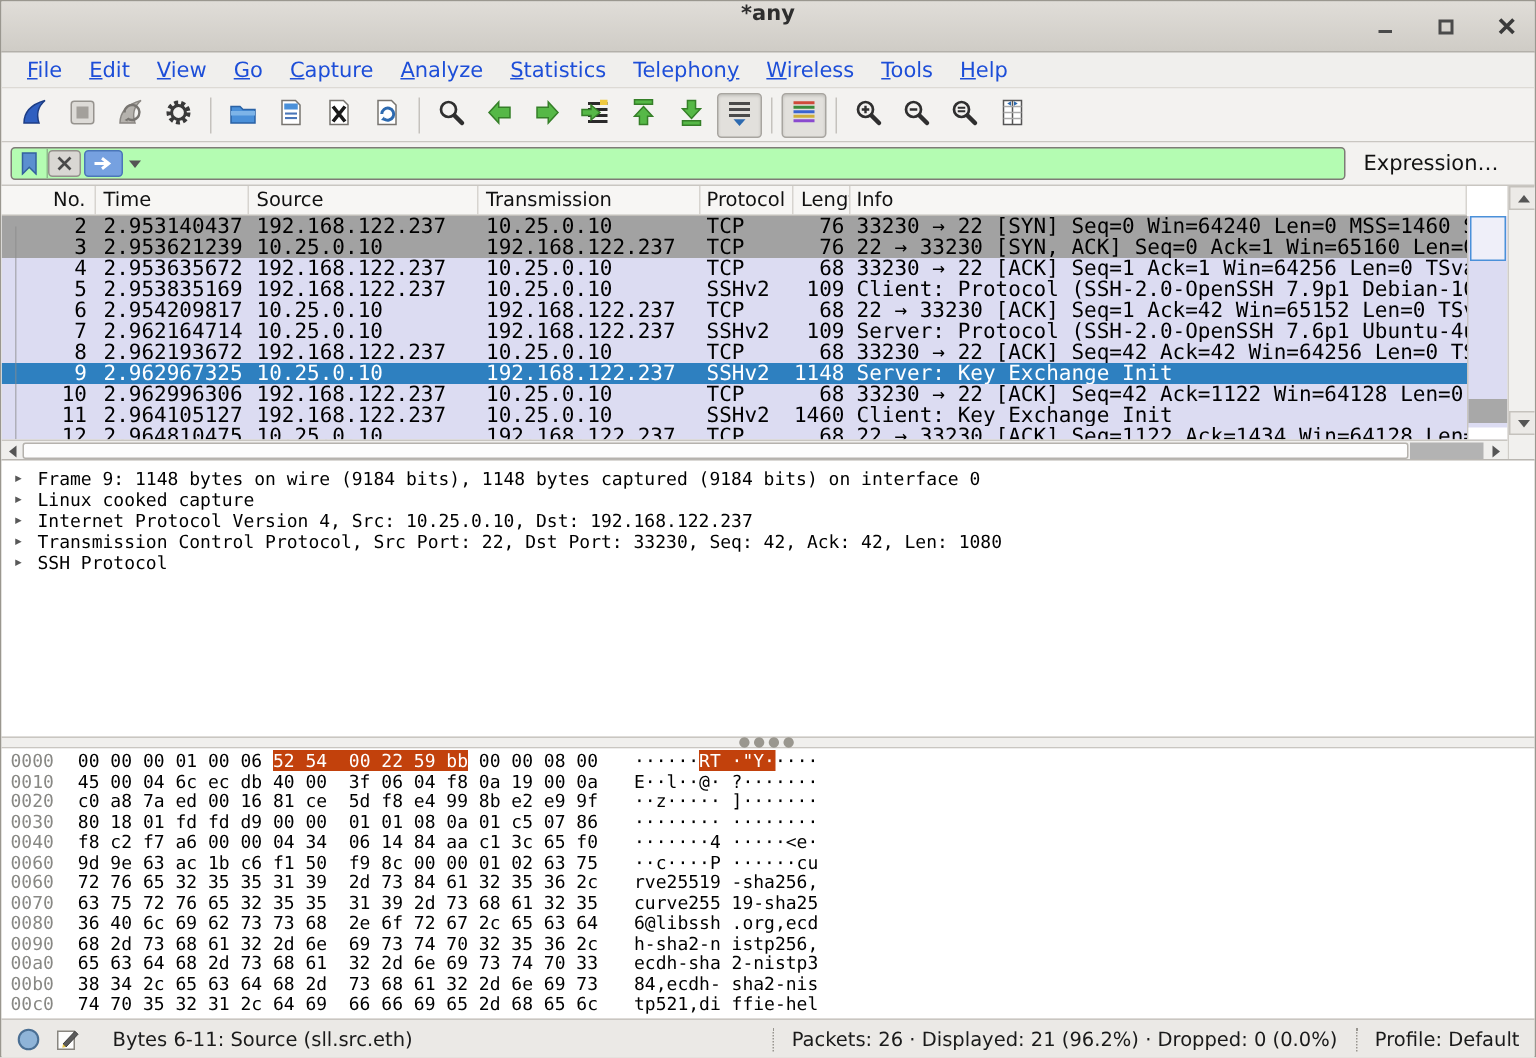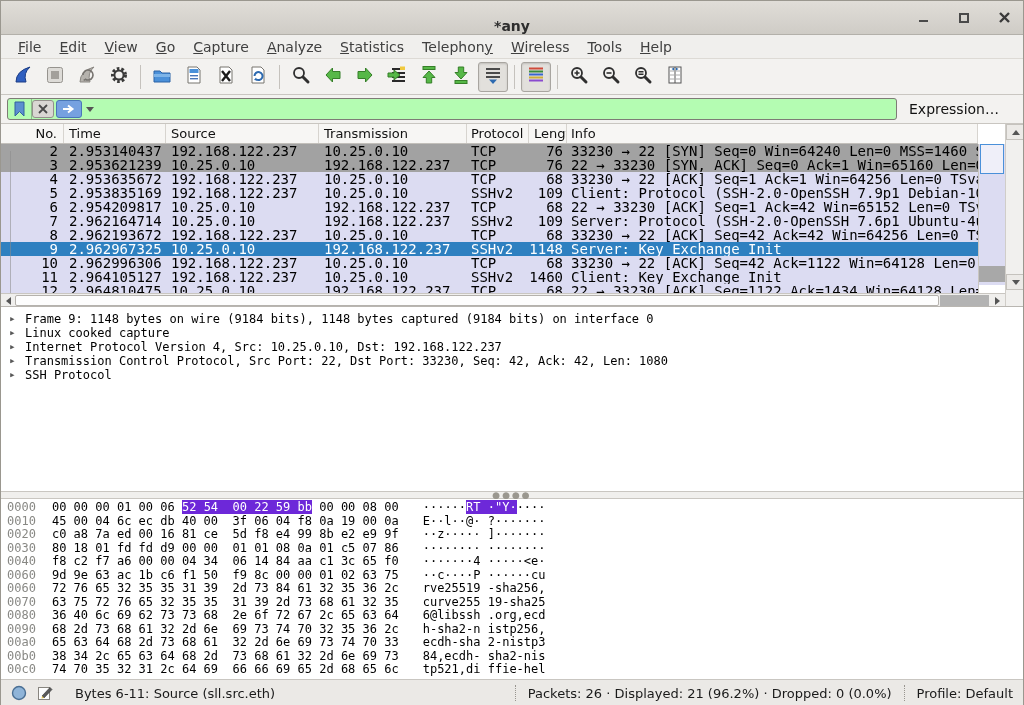--- a/index.html
+++ b/index.html
@@ -1,28 +1,28 @@
 <!DOCTYPE html>
 <html><head>
 <meta charset="utf-8">
 <style>
   * { margin:0; padding:0; box-sizing:border-box; }
   html,body { width:1024px; height:705px; overflow:hidden; }
   body { font-family:"DejaVu Sans", sans-serif; font-size:13px; color:#1a1a1a; background:#f2f1ef; }
   .window { width:1024px; height:705px; display:flex; flex-direction:column; border:1px solid #9a978f; }
 
   
-  .titlebar { height:34px; flex:0 0 34px; background:linear-gradient(#e0ddd8,#cfccc6); border-bottom:1px solid #b3b0aa; position:relative; display:flex; align-items:flex-end; justify-content:center; }
+  .titlebar { height:34px; flex:0 0 34px; background:linear-gradient(#e0ddd8,#cfccc6); border-bottom:1px solid #b3b0aa; position:relative; display:flex; align-items:flex-start; justify-content:center; }
   .titlebar .title { font-weight:bold; font-size:14px; color:#2e2e2e; }
   .win-controls { position:absolute; right:6px; top:0; height:100%; display:flex; align-items:center; gap:14px; }
   .win-btn { width:26px; height:24px; display:flex; align-items:center; justify-content:center; cursor:default; }
 
   
   .menubar { height:24px; flex:0 0 24px; background:#f0efed; border-bottom:1px solid #dddad5; display:flex; align-items:center; padding-left:8px; }
-  .menu-item { padding:3px 9px; font-size:14px; color:#404040; }
+  .menu-item { padding:3px 9px; font-size:14px; color:#1d4ed8; }
   .menu-item u { text-decoration:underline; }
 
   
   .toolbar { height:36px; flex:0 0 36px; background:#f3f2f0; border-bottom:1px solid #c9c6c1; display:flex; align-items:center; padding-left:6px; }
   .tool-btn { width:30px; height:30px; margin:0 1px; display:flex; align-items:center; justify-content:center; border:1px solid transparent; border-radius:3px; }
   .tool-btn.pressed { background:#e2e0dc; border:1px solid #a8a5a0; box-shadow:inset 0 1px 2px rgba(0,0,0,.15); }
   .tool-sep { width:1px; height:24px; background:#c5c2bd; margin:0 5px; }
 
   
   .filterbar { height:29px; flex:0 0 29px; background:#f3f2f0; border-bottom:1px solid #c9c6c1; display:flex; align-items:center; padding:0 6px; }
@@ -81,21 +81,21 @@
   
   .splitter { height:8px; flex:0 0 8px; background:#f0efed; border-top:1px solid #c9c6c1; border-bottom:1px solid #c9c6c1; display:flex; align-items:center; justify-content:center; }
   .grip { color:#9a978f; font-size:9px; letter-spacing:2px; line-height:4px; }
 
   
   .hex-pane { height:180px; flex:0 0 180px; background:#fff; overflow:hidden; padding:2px 0 0 6px; font-family:"DejaVu Sans Mono", monospace; font-size:12px; }
   .hrow { height:13.5px; line-height:13.5px; white-space:pre; }
   .hoff { color:#888884; }
   .hhex { color:#000; margin-left:16px; }
   .hascii { color:#000; margin-left:24px; }
-  .hl { background:#6d28d9; color:#fff; }
+  .hl { background:#c2410c; color:#fff; }
 
   
   .statusbar { height:27px; flex:0 0 27px; background:#ebe9e6; border-top:1px solid #c9c6c1; display:flex; align-items:center; padding:0 10px; font-size:13px; color:#1a1a1a; }
   .sb-icon { margin-right:10px; display:flex; align-items:center; }
   .sb-field { margin-left:12px; white-space:nowrap; }
   .sb-spacer { flex:1; }
   .sb-dotsep { border-left:1px dotted #98958f; height:16px; margin:0 12px; }
   .sb-right { white-space:nowrap; }
 </style>
 </head>

